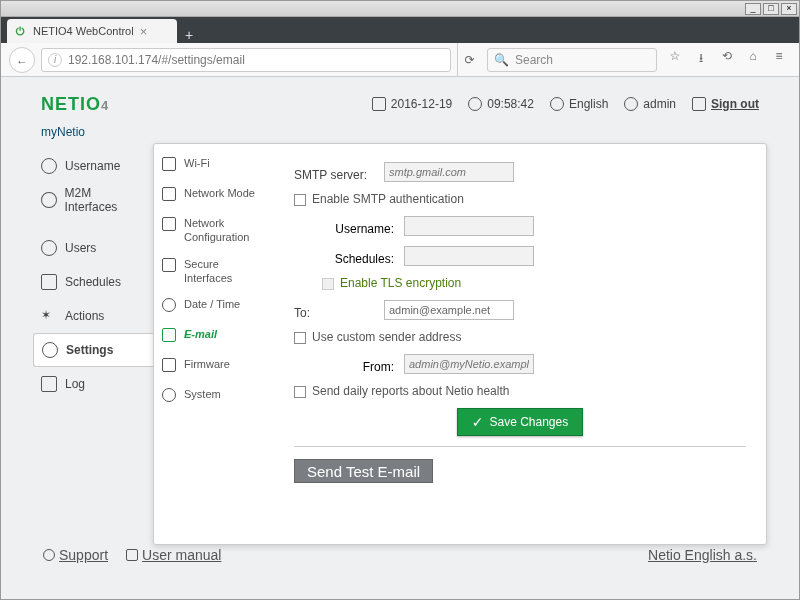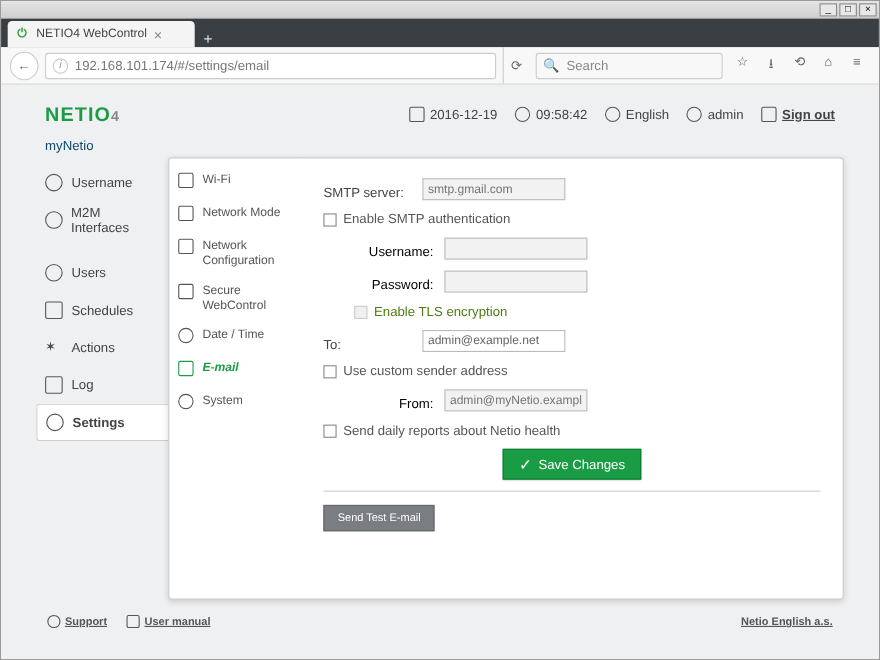--- a/index.html
+++ b/index.html
@@ -47,30 +47,30 @@
   .nav2 { width:120px; border-right:1px solid #fff; padding-top:6px;}
   .nav2 .item { min-height:30px; display:flex; align-items:flex-start; gap:8px; padding:6px 8px; color:#555; font-size:11px; cursor:pointer; line-height:1.3;}
   .nav2 .item.active { color:#1a9c45; font-weight:bold;font-style:italic;}
   .n2icon{width:14px;height:14px;flex-shrink:0;display:inline-block;border:1.5px solid #555;border-radius:2px;margin-top:1px;}
   .nav2 .item.active .n2icon{border-color:#1a9c45;}
   .form { flex:1; padding:18px 20px 10px 20px; color:#555;}
   .row { display:flex; align-items:flex-end; margin-bottom:10px; font-size:12px;}
   .lbl { width:90px; text-align:left; color:#444;}
   .lbl.ind { padding-left:28px; color:#000000; width:110px; text-align:right; padding-right:10px;}
   input.txt { height:20px; width:130px; border:1px solid #bbb; padding:0 4px; font-size:11px; color:#666;}
-  input.txt[disabled]{background:#f2f2f2;color:#aaa;}
+  input.txt[disabled]{background:#f2f2f2;color:#aaa;font-style:italic;}
   .chk { width:12px;height:12px;border:1px solid #888;display:inline-block;margin-right:6px;background:#fff;}
   .chk.dis{border-color:#ccc;background:#f0f0f0;}
   .savebtn { background:#1a9c45; color:#fff; border:1px solid #0e7a33; height:28px; padding:0 14px; display:inline-flex; align-items:center; gap:6px; font-size:12px; cursor:pointer; box-shadow:0 1px 2px rgba(0,0,0,.3);}
   .savebtn .chkmark{font-size:14px;}
   .center{justify-content:center;}
   .hr{border:none;border-top:1px solid #ccc;margin:8px 0 12px 0;}
-  .greybtn{background:#7a7d82;color:#fff;border:1px solid #666;height:24px;padding:0 12px;font-size:10px;cursor:pointer;}
-  
-  .footer { position:absolute; bottom:4px; left:0; right:0; height:24px; display:flex; align-items:flex-end; padding:0 10px; color:#555; font-size:10px;font-weight:bold;}
+  .greybtn{background:#7a7d82;color:#fff;border:1px solid #666;height:24px;padding:0 12px;font-size:15px;cursor:pointer;}
+  
+  .footer { position:absolute; bottom:4px; left:0; right:0; height:24px; display:flex; align-items:flex-start; padding:0 10px; color:#555; font-size:14px;}
   .footer .lnk{display:flex;align-items:center;gap:4px;margin-right:18px;text-decoration:underline;cursor:pointer;}
   .footer .sp{flex:1;}
   .ficon{width:12px;height:12px;border:1.3px solid #555;border-radius:50%;display:inline-block;}
   .ficon.sq{border-radius:2px;}
 </style>
 </head>
 <body>
 
 <div class="window">
 
@@ -158,77 +158,81 @@
               <span>Users</span>
             </div>
           <div class="item">
               <span class="nicon sq"></span>
               <span>Schedules</span>
             </div>
           <div class="item">
               <span class="nicon" style="border:none;">✶</span>
               <span>Actions</span>
             </div>
-          <div class="item">
-              <span class="nicon sq"></span>
-              <span>Log</span>
-            </div>
           <div class="item active">
               <span class="nicon gear"></span>
               <span>Settings</span>
             </div>
+          <div class="item">
+              <span class="nicon sq"></span>
+              <span>Log</span>
+            </div>
         </div>
 
         <div class="panel">
           <div class="nav2">
             <div class="item">
                 <span class="n2icon"></span>
                 <span>Wi-Fi</span>
               </div>
             <div class="item">
                 <span class="n2icon"></span>
                 <span>Network Mode</span>
               </div>
             <div class="item">
                 <span class="n2icon"></span>
                 <span>Network Configuration</span>
               </div>
             <div class="item">
                 <span class="n2icon"></span>
-                <span>Secure WebControl</span>
+                <span>Secure Interfaces</span>
               </div>
             <div class="item">
                 <span class="n2icon" style="border-radius:50%"></span>
                 <span>Date / Time</span>
               </div>
             <div class="item active">
                 <span class="n2icon"></span>
                 <span>E-mail</span>
               </div>
             <div class="item">
+                <span class="n2icon"></span>
+                <span>Firmware</span>
+              </div>
+            <div class="item">
                 <span class="n2icon" style="border-radius:50%"></span>
                 <span>System</span>
               </div>
           </div>
 
           <div class="form">
             <div class="row">
               <span class="lbl">SMTP server:</span>
               <input class="txt" disabled="" placeholder="smtp.gmail.com" style="">
             </div>
             <div class="row">
               <span class="chk"></span>
               <span>Enable SMTP authentication</span>
             </div>
             <div class="row">
               <span class="lbl ind">Username:</span>
               <input class="txt" disabled="" style="">
             </div>
             <div class="row">
-              <span class="lbl ind">Password:</span>
+              <span class="lbl ind">Schedules:</span>
               <input class="txt" disabled="" type="password" style="">
             </div>
             <div class="row" style="padding-left:28px;color:#4d7c0f">
               <span class="chk dis"></span>
               <span>Enable TLS encryption</span>
             </div>
             <div class="row" style="margin-top:8px">
               <span class="lbl">To:</span>
               <input class="txt" value="admin@example.net" style="">
             </div>

